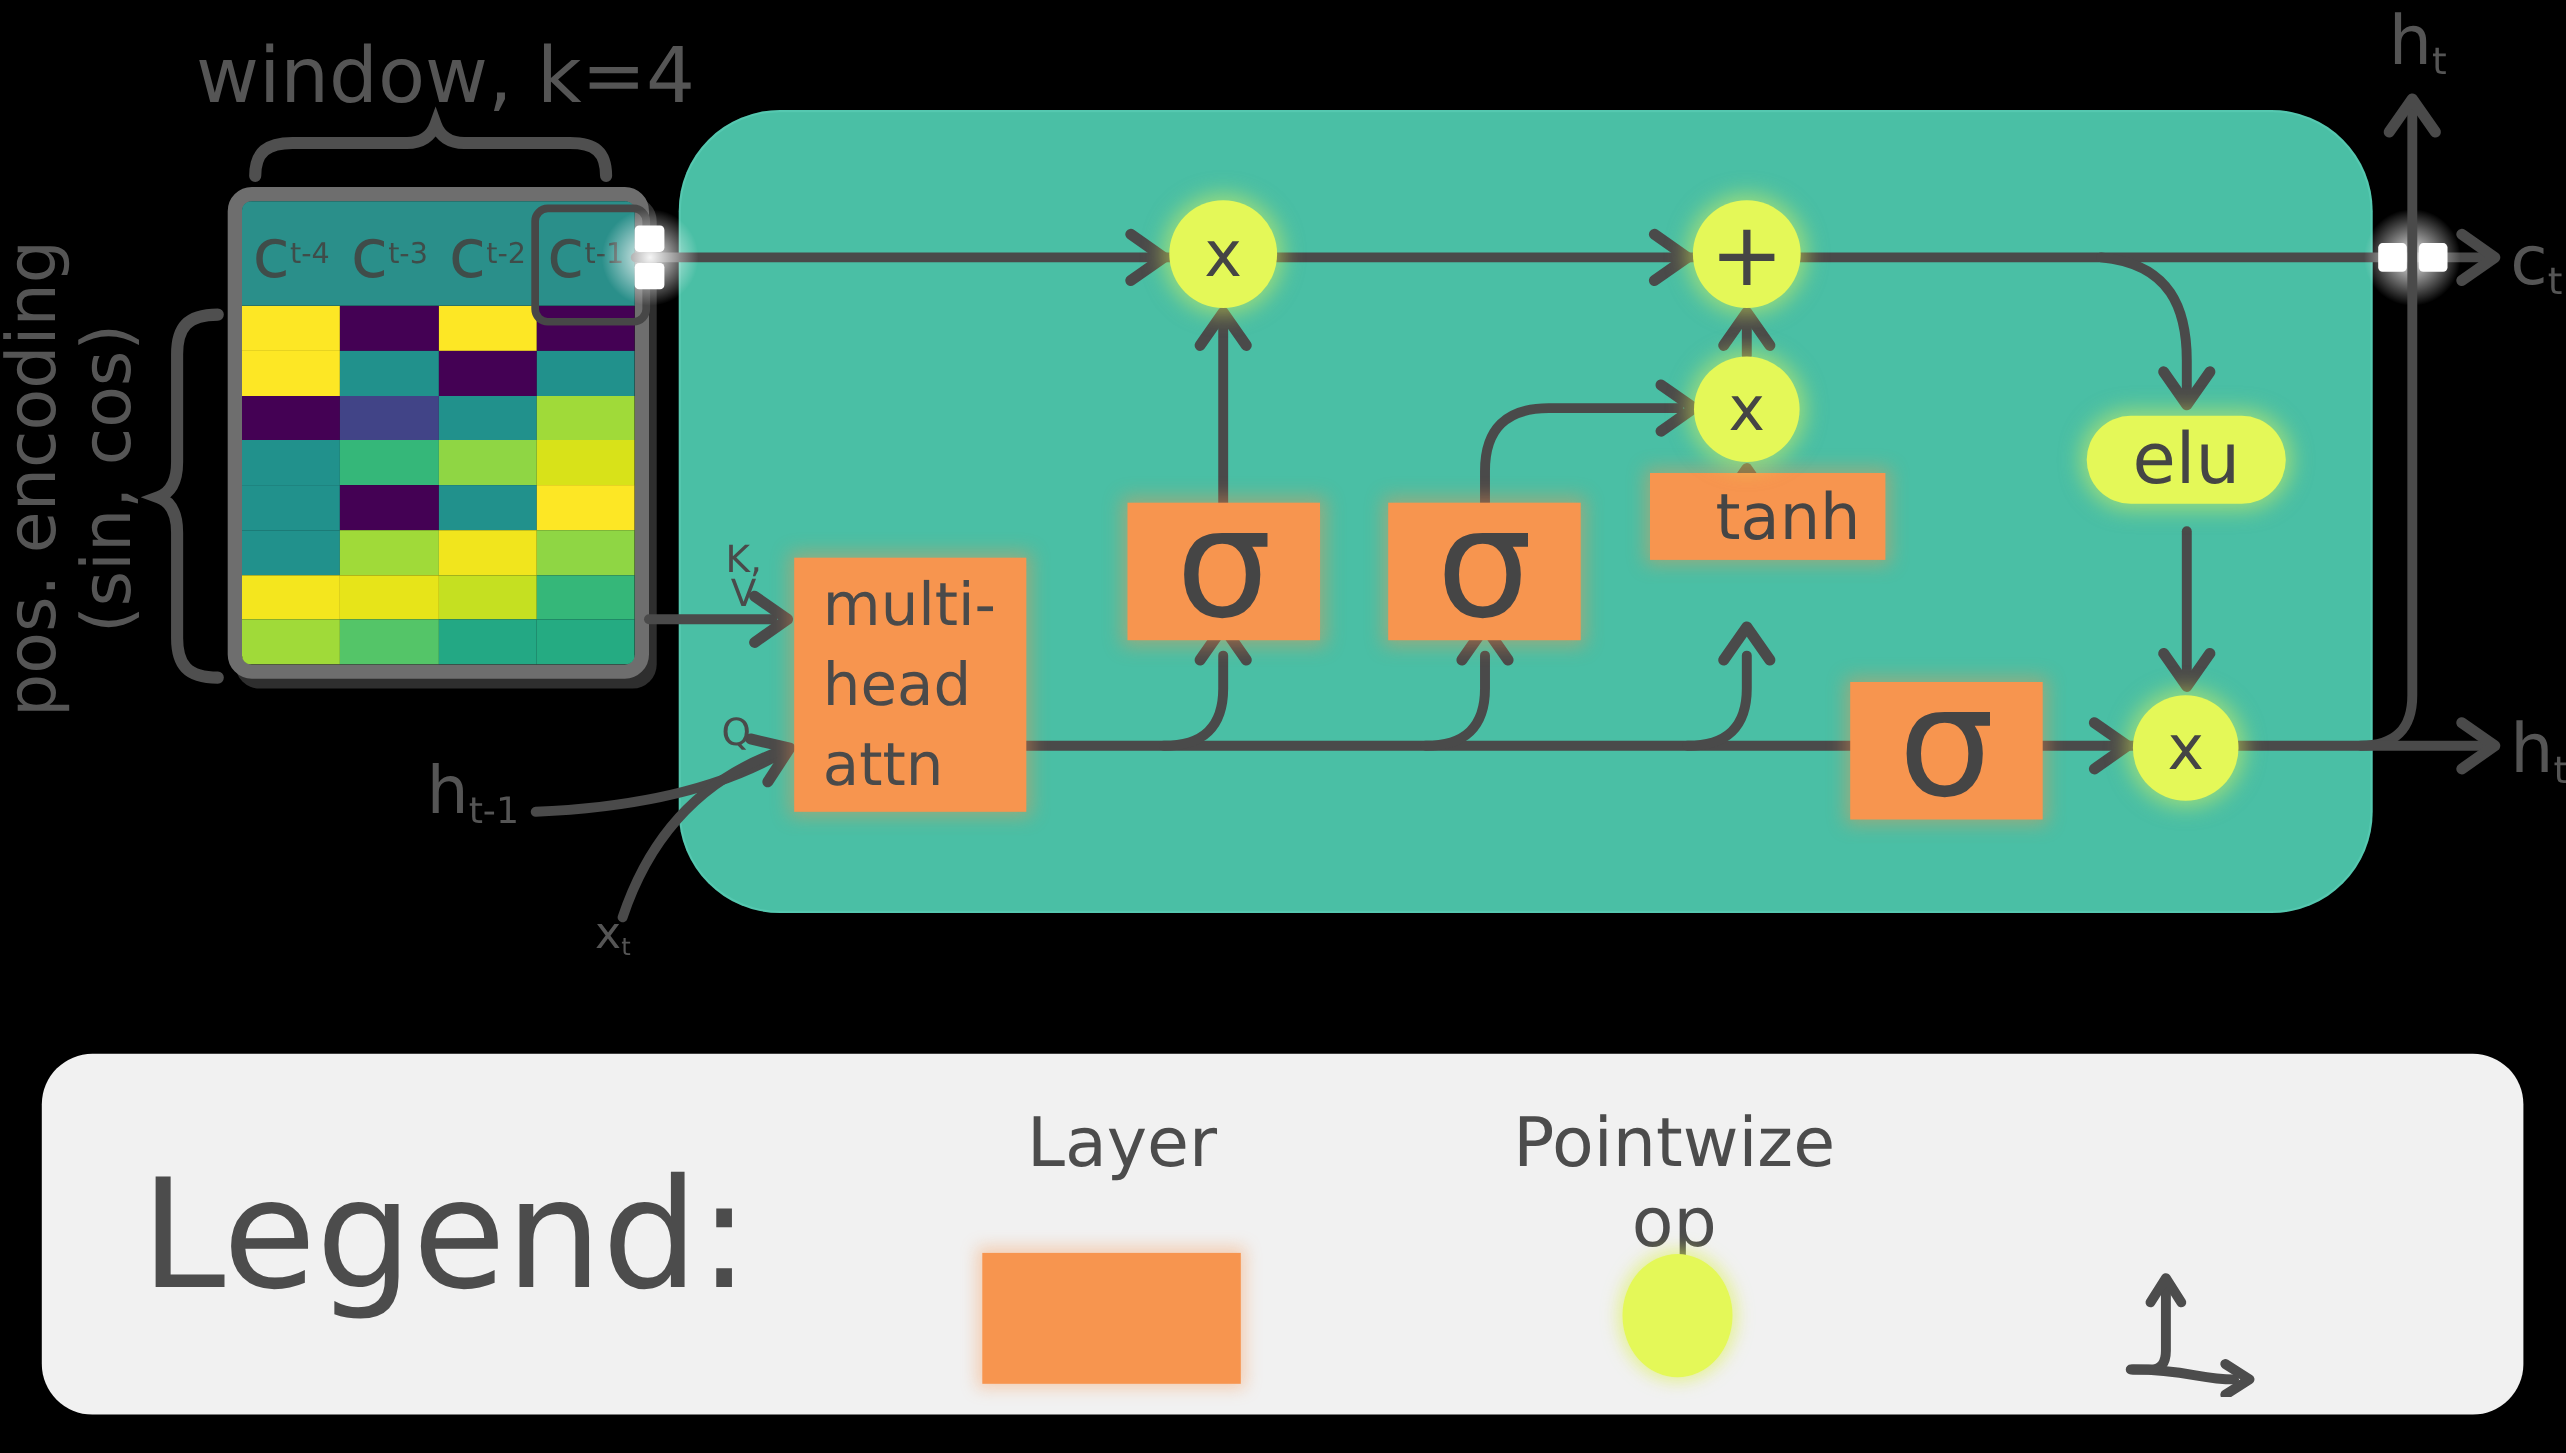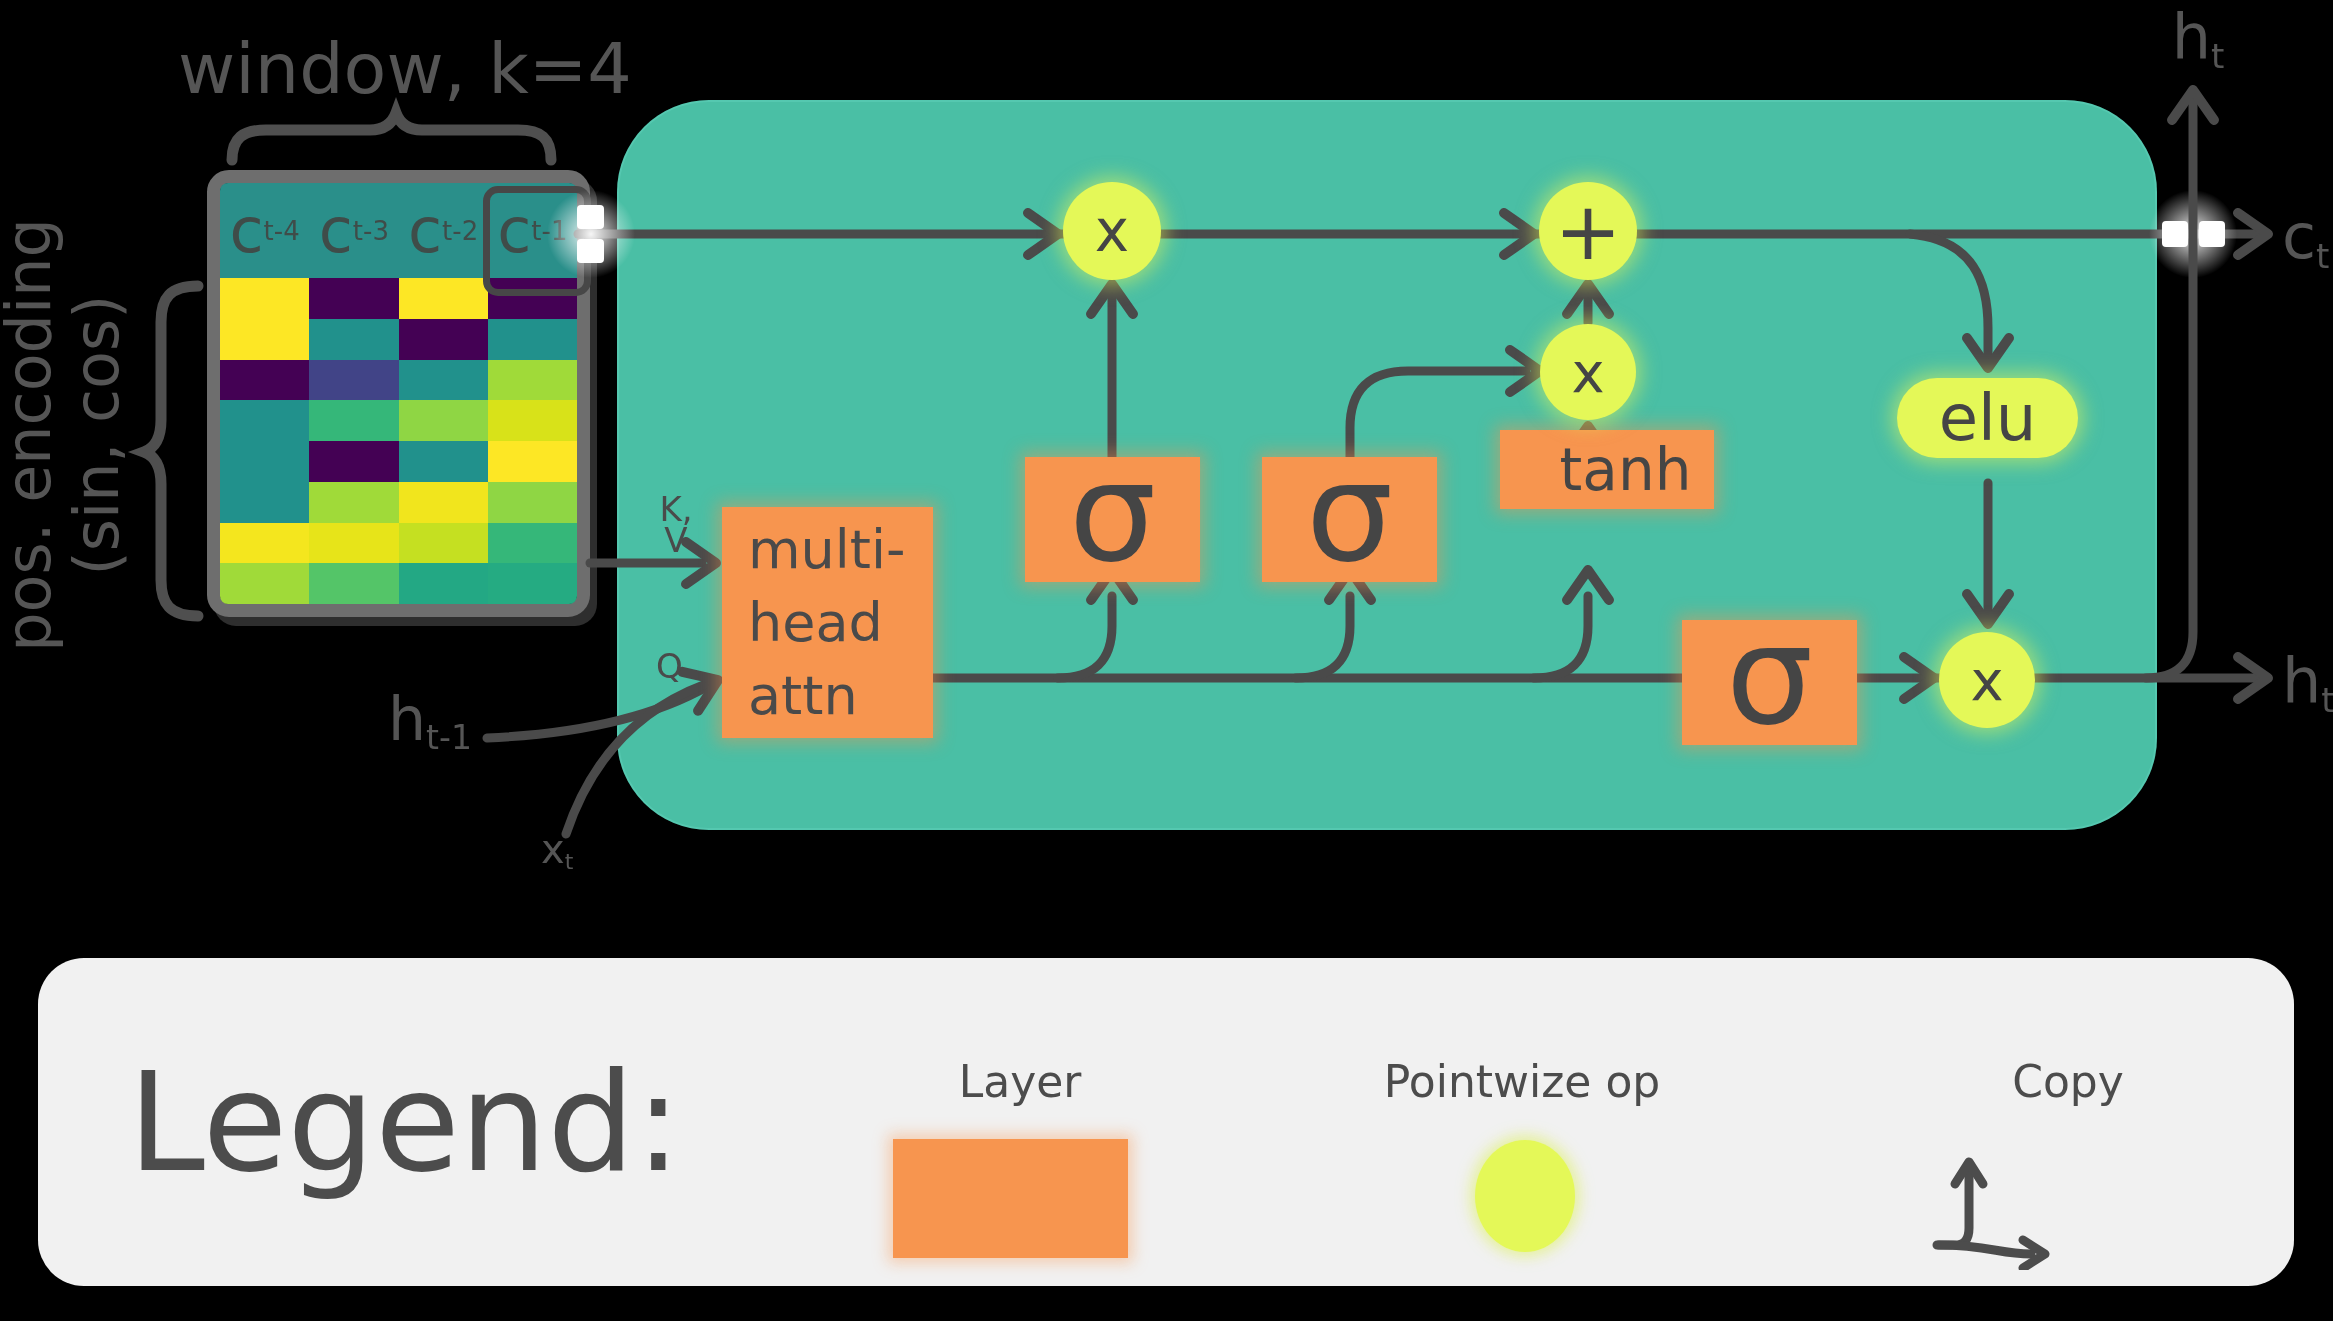--- a/index.html
+++ b/index.html
@@ -65,21 +65,21 @@
   .hprev-label{left:388px;top:684px;font-size:60px;z-index:2;}
   .xin-label{left:541px;top:826px;font-size:40px;z-index:2;}
   .hout-top{left:2148px;top:0px;width:100px;text-align:center;font-size:62px;z-index:2;}
   .cout-label{left:2282px;top:200px;font-size:62px;z-index:2;}
   .hout-right{left:2282px;top:644px;font-size:62px;z-index:2;}
 
   
   .legend-box{left:38px;top:958px;width:2256px;height:328px;background:var(--legend_bg);
               border-radius:46px;z-index:1;}
   .legend-title{left:128px;top:1042px;font-size:138px;color:var(--legend_text);z-index:2;white-space:nowrap;}
-  .legend-item-label{top:1056px;width:320px;text-align:center;font-size:44px;color:var(--legend_text);z-index:2;}
+  .legend-item-label{top:1002px;width:320px;text-align:center;font-size:62px;color:var(--legend_text);z-index:2;}
   .ll1{left:860px;} .ll2{left:1362px;} .ll3{left:1908px;}
   .legend-swatch{left:893px;top:1139px;width:235px;height:119px;background:var(--layer_orange);
                  box-shadow:0 0 14px 5px rgba(247,149,79,.4);z-index:2;}
   .legend-circle{left:1475px;top:1140px;width:100px;height:112px;border-radius:50%;
                  background:var(--pointwise_yellow);box-shadow:0 0 14px 5px rgba(220,240,90,.55);z-index:2;}
   .legend-copy-svg{left:1925px;top:1140px;z-index:2;}
   .cp{stroke:var(--legend_text);stroke-width:9;fill:none;stroke-linecap:round;stroke-linejoin:round;}
 </style>
 </head>
 <body>
@@ -246,21 +246,20 @@
     <span>c</span><span class="sub">t</span>
   </div>
   <div class="abs glabel hout-right">
     <span>h</span><span class="sub">t</span>
   </div>
 
   <div class="abs legend-box"></div>
   <div class="abs legend-title">Legend:</div>
   <div class="abs legend-item-label ll1">Layer</div>
   <div class="abs legend-item-label ll2">Pointwize op</div>
-  <div class="abs legend-item-label ll3">Copy</div>
   <div class="abs legend-swatch"></div>
   <div class="abs legend-circle"></div>
   <svg class="abs legend-copy-svg" width="150" height="130" viewBox="0 0 150 130">
     <path class="cp" d="M12,105 L30,105 Q44,105 44,88 V34"></path>
     <path class="cp" d="M30,44 L44,22 L58,44"></path>
     <path class="cp" d="M14,105 C64,105 74,114 106,114"></path>
     <path class="cp" d="M98,100 L120,114 L98,128"></path>
   </svg>
 
 </div>

